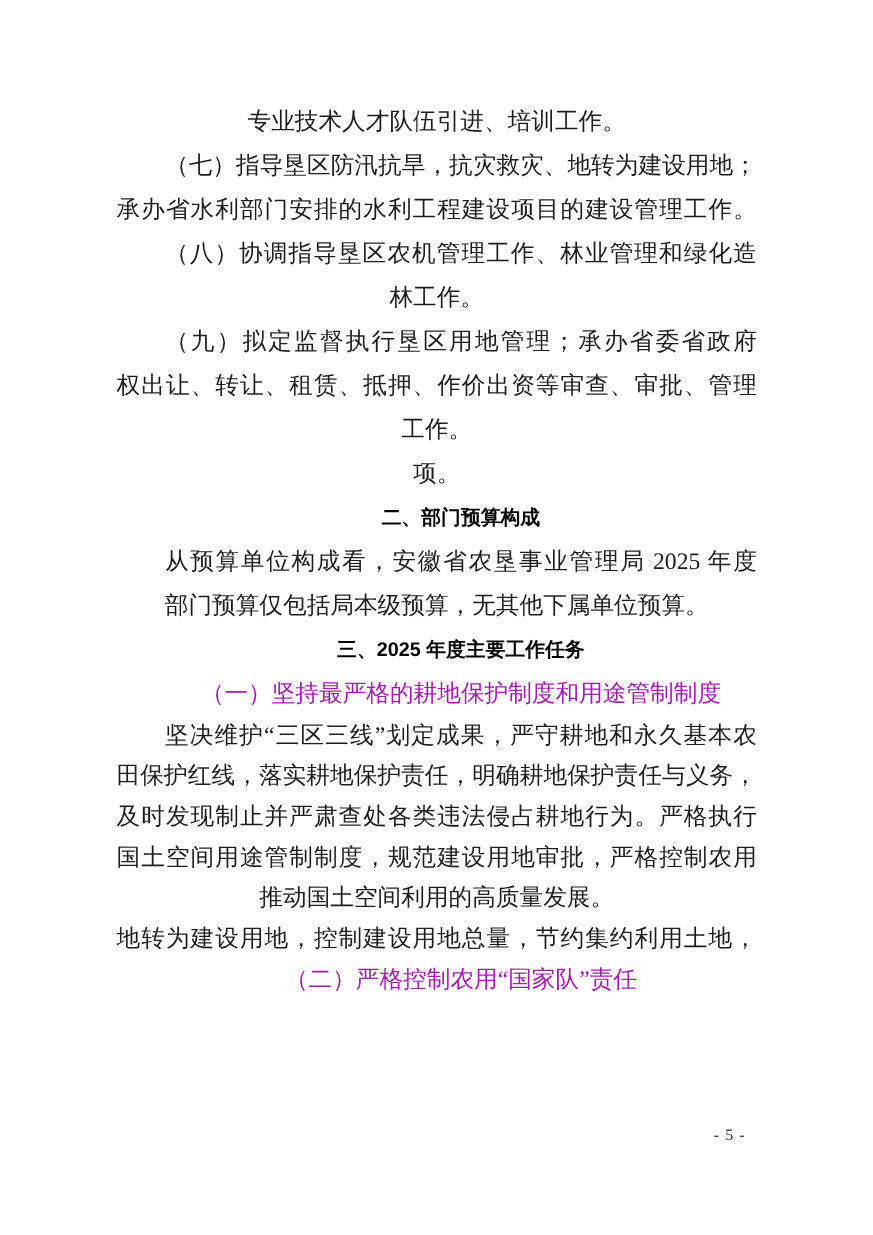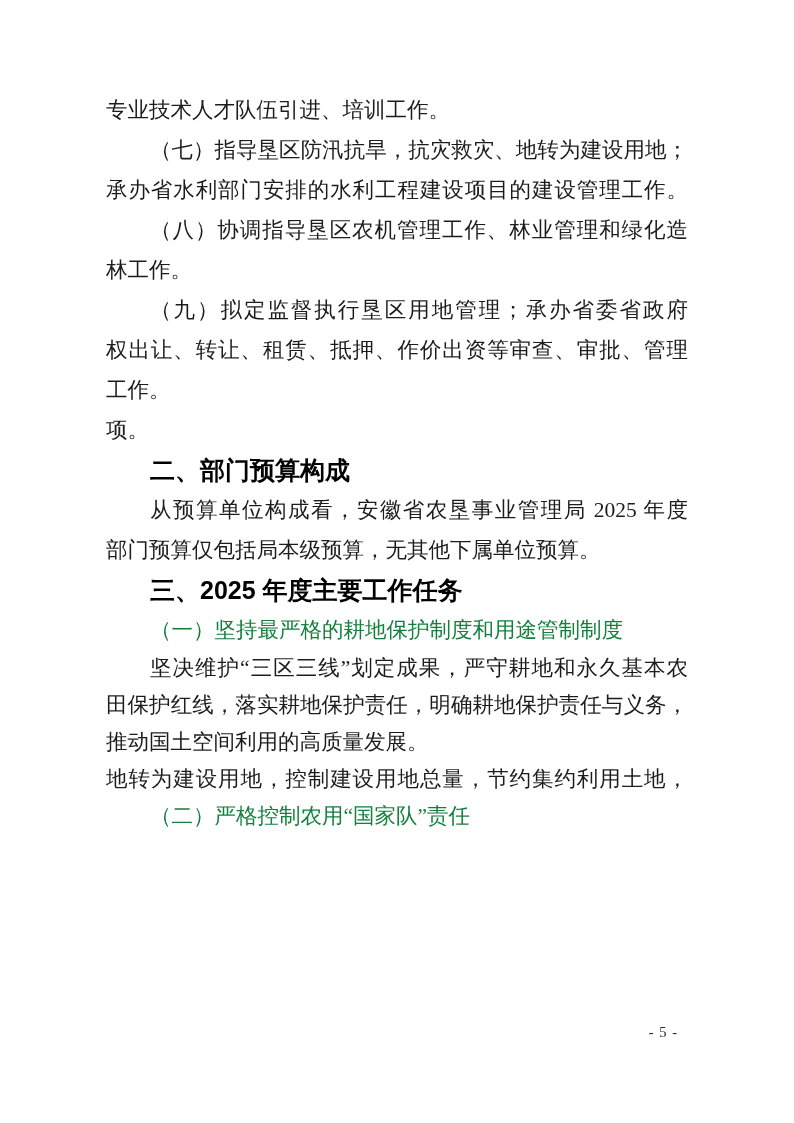--- a/index.html
+++ b/index.html
@@ -18,37 +18,37 @@
     top: 90px;
     width: 582px;
   }
   .line {
     width: 582px;
     height: 40px;
     line-height: 40px;
     font-size: 21.5px;
     color: #1c1c1c;
     font-family: "Liberation Serif", "DejaVu Serif", serif;
-    text-align: left;
+    text-align: center;
     white-space: nowrap;
   }
   .line.justify {
     white-space: normal;
     text-align: justify;
     text-align-last: justify;
   }
   .line.indent { text-indent: 44px; }
   .line.tight { height: 37px; line-height: 37px; }
   .line.heading {
     font-family: "Liberation Sans", "DejaVu Sans", sans-serif;
     font-weight: bold;
-    font-size: 25px;
+    font-size: 18px;
     color: #000000;
   }
-  .line.subhead { color: #15803d; }
+  .line.subhead { color: #a21caf; }
   .page-number {
     position: absolute;
     right: 116px;
     top: 1024px;
     font-size: 14.5px;
     color: #2a2a2a;
     font-family: "Liberation Serif", "DejaVu Serif", serif;
     letter-spacing: 1px;
   }
 </style>
@@ -66,18 +66,20 @@
       <div class="line justify">权出让、转让、租赁、抵押、作价出资等审查、审批、管理</div>
       <div class="line">工作。</div>
       <div class="line">项。</div>
       <div class="line heading indent">二、部门预算构成</div>
       <div class="line indent justify">从预算单位构成看，安徽省农垦事业管理局 2025 年度</div>
       <div class="line">部门预算仅包括局本级预算，无其他下属单位预算。</div>
       <div class="line heading indent">三、2025 年度主要工作任务</div>
       <div class="line subhead indent">（一）坚持最严格的耕地保护制度和用途管制制度</div>
       <div class="line indent justify tight">坚决维护“三区三线”划定成果，严守耕地和永久基本农</div>
       <div class="line justify tight">田保护红线，落实耕地保护责任，明确耕地保护责任与义务，</div>
+      <div class="line justify tight">及时发现制止并严肃查处各类违法侵占耕地行为。严格执行</div>
+      <div class="line justify tight">国土空间用途管制制度，规范建设用地审批，严格控制农用</div>
       <div class="line tight">推动国土空间利用的高质量发展。</div>
       <div class="line justify tight">地转为建设用地，控制建设用地总量，节约集约利用土地，</div>
       <div class="line subhead indent tight">（二）严格控制农用“国家队”责任</div>
     </div>
   <div class="page-number">- 5 -</div>
 </div>
 
 </body></html>

